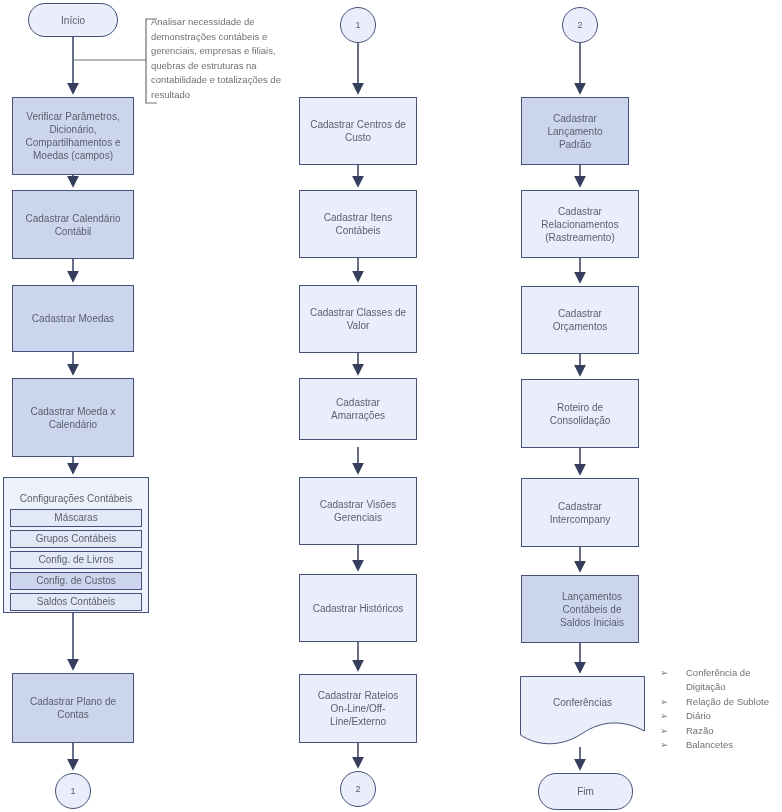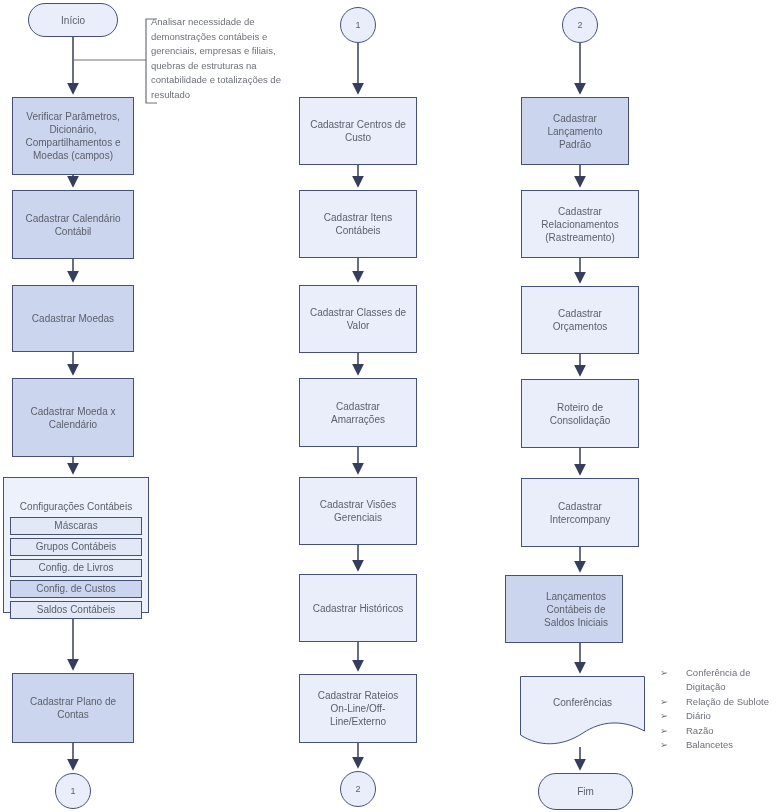--- a/index.html
+++ b/index.html
@@ -6,21 +6,21 @@
   .canvas{position:relative;width:782px;height:812px;background:#fff;overflow:hidden;
           font-family:"Liberation Sans",sans-serif;}
   svg.layer{position:absolute;left:0;top:0;width:782px;height:812px;pointer-events:none;}
   .node{position:absolute;box-sizing:border-box;display:flex;align-items:center;justify-content:center;
         text-align:center;border:1px solid var(--border);background:var(--light);color:var(--text);
         font-size:10px;line-height:13px;padding:2px 8px;}
   .dark{background:var(--dark);}
   .stadium{border-radius:18px;}
   .circle{border-radius:50%;padding:0;font-size:9px;}
   .groupbox{position:absolute;box-sizing:border-box;border:1px solid var(--border);background:var(--glight);
-            color:var(--text);font-size:10px;padding:20px 6px 6px 6px;}
+            color:var(--text);font-size:10px;padding:12px 6px 6px 6px;}
   .grouptitle{text-align:center;height:19px;line-height:17px;}
   .groupitem{box-sizing:border-box;height:18px;line-height:16px;text-align:center;border:1px solid var(--border);
              background:var(--gitem);margin-bottom:3px;}
   .groupitem.dark{background:var(--dark);}
   .doclabel{position:absolute;display:flex;align-items:center;justify-content:center;color:var(--text);font-size:10px;}
   .annotation{position:absolute;left:151px;top:15px;width:142px;font-size:9.5px;line-height:14.6px;color:var(--note);}
   .sidelist{position:absolute;left:660px;top:666px;width:122px;font-size:9.5px;line-height:14.4px;color:var(--note);}
   .sideitem{display:flex;}
   .sideitem .bullet{width:26px;flex:0 0 26px;}
 </style>
@@ -97,21 +97,21 @@
   <div class="node circle" style="left:55px;top:773px;width:36px;height:36px;">1</div>
 
   <div class="node circle" style="left:340px;top:7px;width:36px;height:36px;">1</div>
 
   <div class="node" style="left:299px;top:97px;width:118px;height:68px;">Cadastrar Centros de Custo</div>
 
   <div class="node" style="left:299px;top:190px;width:118px;height:68px;">Cadastrar Itens Contábeis</div>
 
   <div class="node" style="left:299px;top:285px;width:118px;height:68px;">Cadastrar Classes de Valor</div>
 
-  <div class="node" style="left:299px;top:378px;width:118px;height:69px;">Cadastrar Amarrações</div>
+  <div class="node" style="left:299px;top:378px;width:118px;height:62px;">Cadastrar Amarrações</div>
 
   <div class="node" style="left:299px;top:477px;width:118px;height:68px;">Cadastrar Visões Gerenciais</div>
 
   <div class="node" style="left:299px;top:574px;width:118px;height:68px;">Cadastrar Históricos</div>
 
   <div class="node" style="left:299px;top:674px;width:118px;height:69px;">Cadastrar Rateios On-Line/Off-Line/Externo</div>
 
   <div class="node circle" style="left:340px;top:771px;width:36px;height:36px;">2</div>
 
   <div class="node circle" style="left:562px;top:7px;width:36px;height:36px;">2</div>
@@ -119,21 +119,21 @@
   <div class="node dark" style="left:521px;top:97px;width:108px;height:68px;">Cadastrar Lançamento Padrão</div>
 
   <div class="node" style="left:521px;top:190px;width:118px;height:68px;">Cadastrar Relacionamentos (Rastreamento)</div>
 
   <div class="node" style="left:521px;top:286px;width:118px;height:68px;">Cadastrar Orçamentos</div>
 
   <div class="node" style="left:521px;top:478px;width:118px;height:69px;">Cadastrar Intercompany</div>
 
   <div class="node" style="left:521px;top:379px;width:118px;height:69px;">Roteiro de Consolidação</div>
 
-  <div class="node dark" style="left:505px;top:575px;width:118px;height:68px;padding-left:32px;">Lançamentos Contábeis de Saldos Iniciais</div>
+  <div class="node dark" style="left:521px;top:575px;width:118px;height:68px;padding-left:32px;">Lançamentos Contábeis de Saldos Iniciais</div>
 
   <div class="doclabel" style="left:520px;top:678px;width:125px;height:48px;">Conferências</div>
 
   <div class="node stadium" style="left:538px;top:773px;width:95px;height:37px;">Fim</div>
 
   <div class="sidelist">
     <div class="sideitem">
       <span class="bullet">➢</span>
       <span>Conferência de Digitação</span>
     </div>

